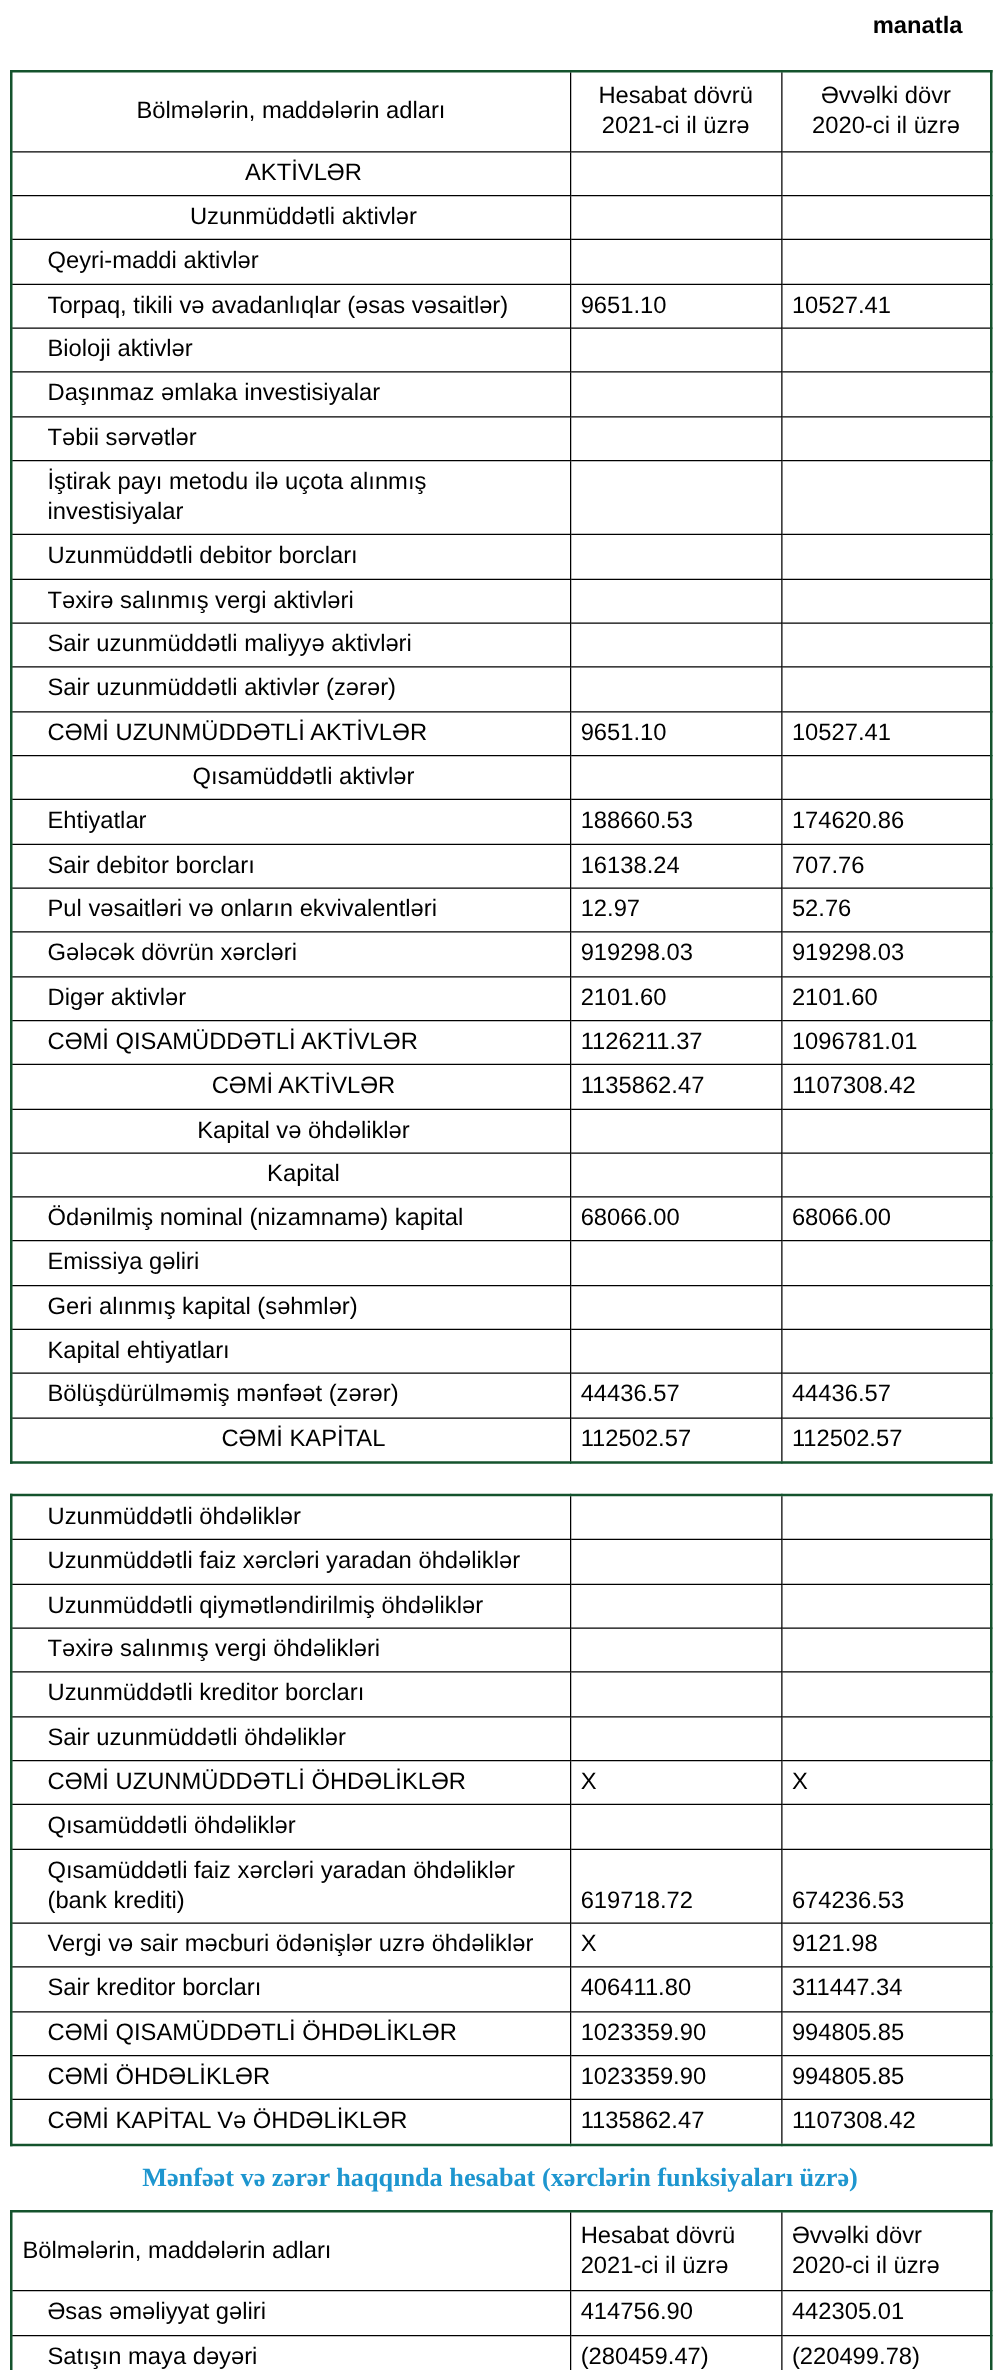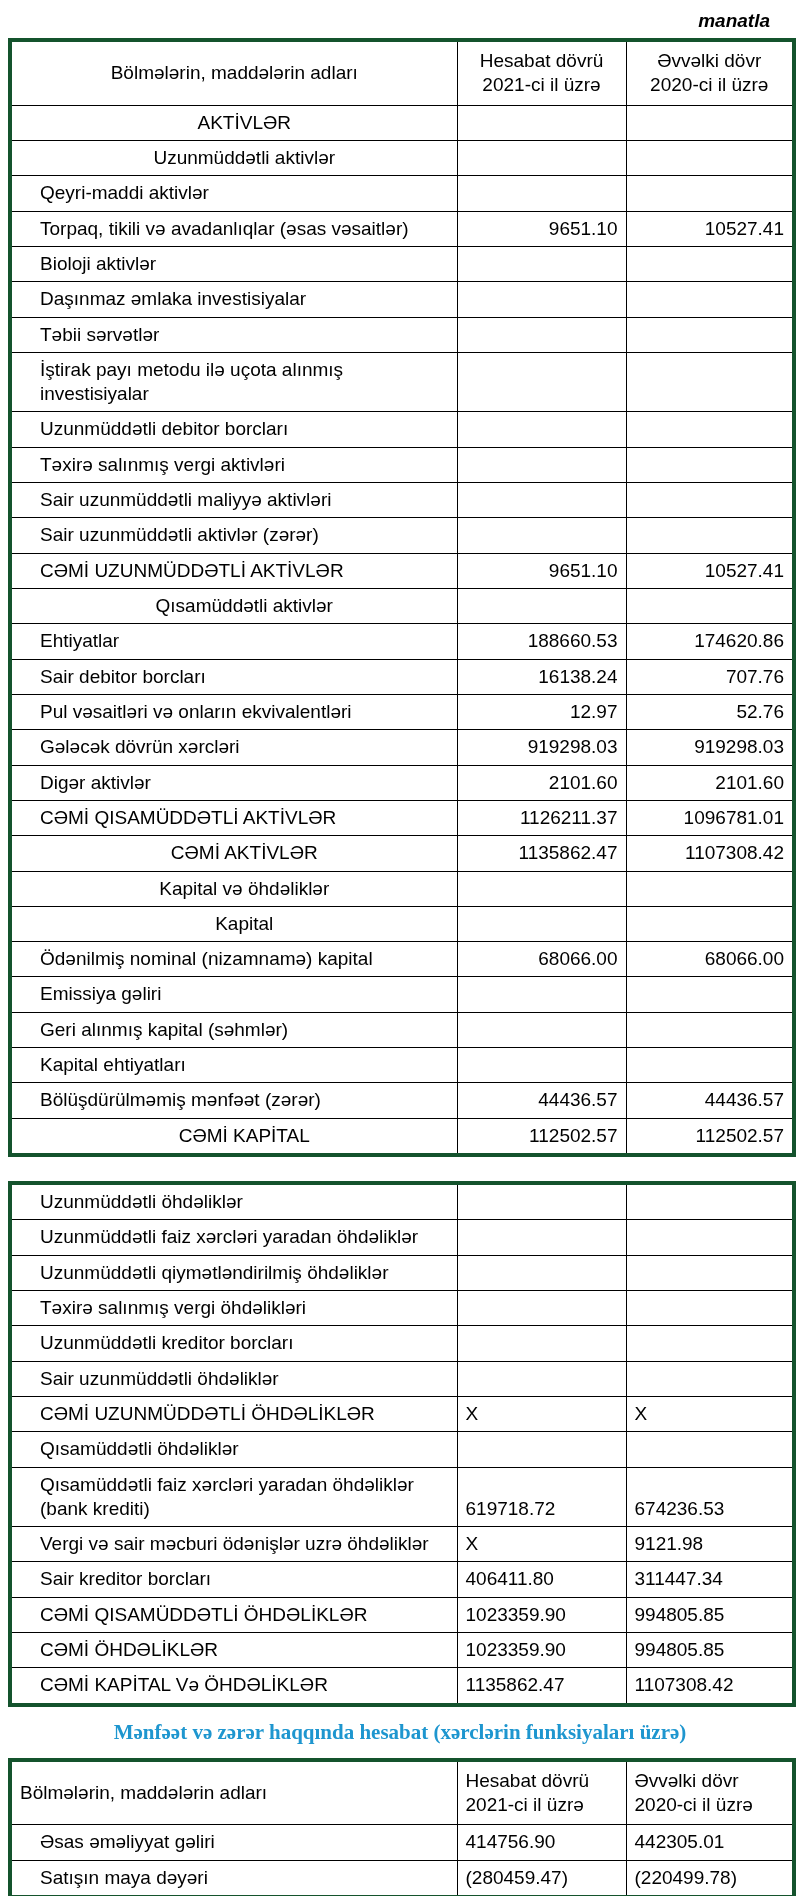--- a/index.html
+++ b/index.html
@@ -8,31 +8,30 @@
     width: 800px;
     font-family: "Liberation Sans", "DejaVu Sans", sans-serif;
     font-size: 19px;
     color: #000;
   }
   .page { width: 800px; padding: 10px 8px 0 8px; }
 
   .currency-note {
     text-align: right;
     font-weight: bold;
-    font-style: italic;
     padding-right: 22px;
-    margin-bottom: 6px;
+    margin-bottom: 24px;
     font-size: 19px;
   }
 
   table.fin-table {
     border-collapse: collapse;
     width: 784px;
     table-layout: fixed;
-    border: 4px solid #14532d;
+    border: 2px solid #14532d;
   }
   .fin-table td {
     border: 1px solid #000;
     padding: 5px 8px;
     line-height: 1.28;
     vertical-align: middle;
     overflow: hidden;
   }
   col.c1 { width: 447px; }
   col.c2 { width: 169px; }
@@ -43,21 +42,21 @@
     vertical-align: middle;
     white-space: pre-line;
     padding-top: 7px;
     padding-bottom: 7px;
   }
   table.hdr-left td.hdr { text-align: left; }
 
   td.label { text-align: left; padding-left: 28px; }
   td.label.section { text-align: center; }
 
-  table.center-vals td.val { text-align: right; }
+  table.center-vals td.val { text-align: left; }
   table.left-vals td.val { text-align: left; vertical-align: bottom; }
 
   .gap { height: 24px; }
 
   .report-title {
     color: var(--heading-blue, #1e96cf);
     font-family: "Liberation Serif", "DejaVu Serif", serif;
     font-weight: bold;
     font-size: 21px;
     text-align: center;

